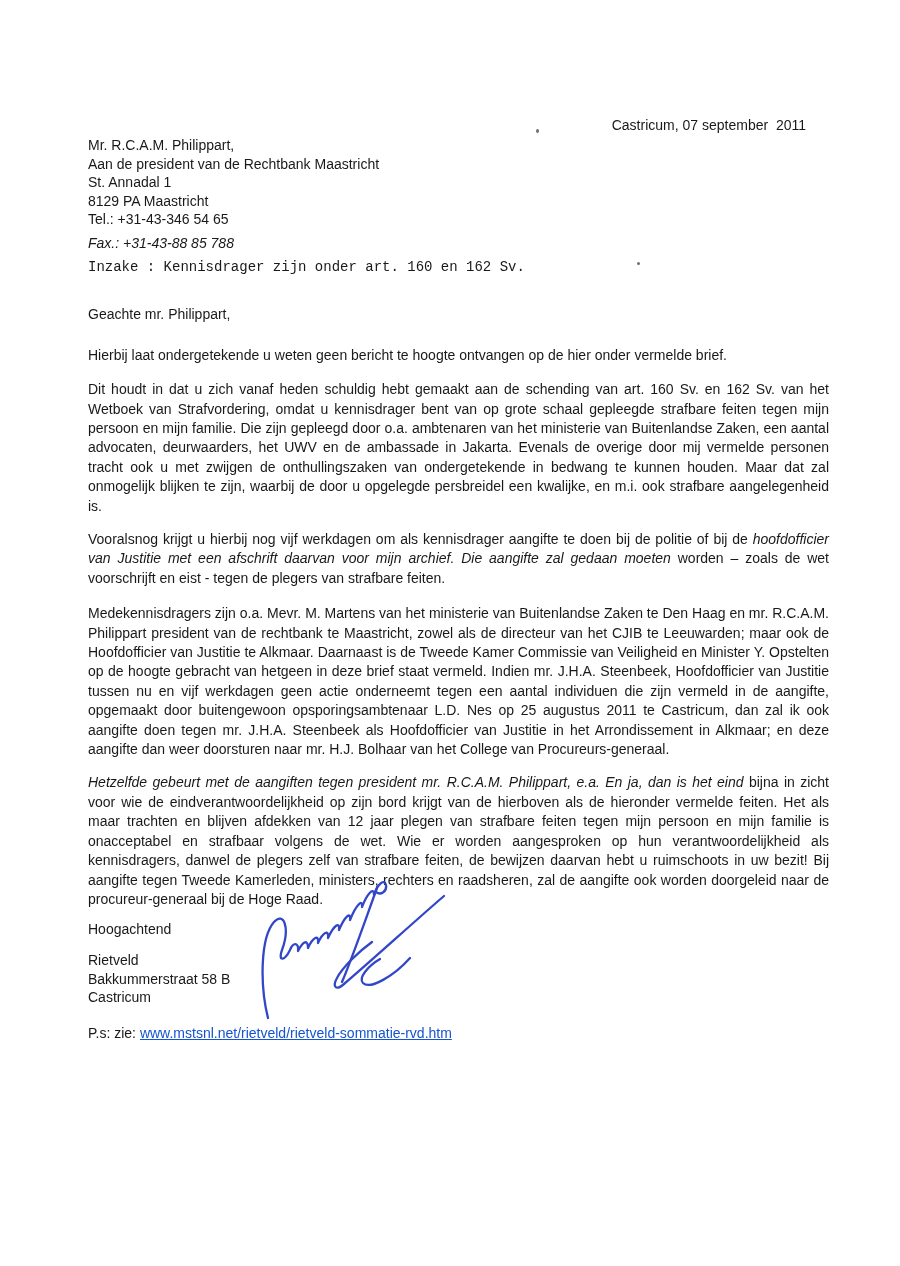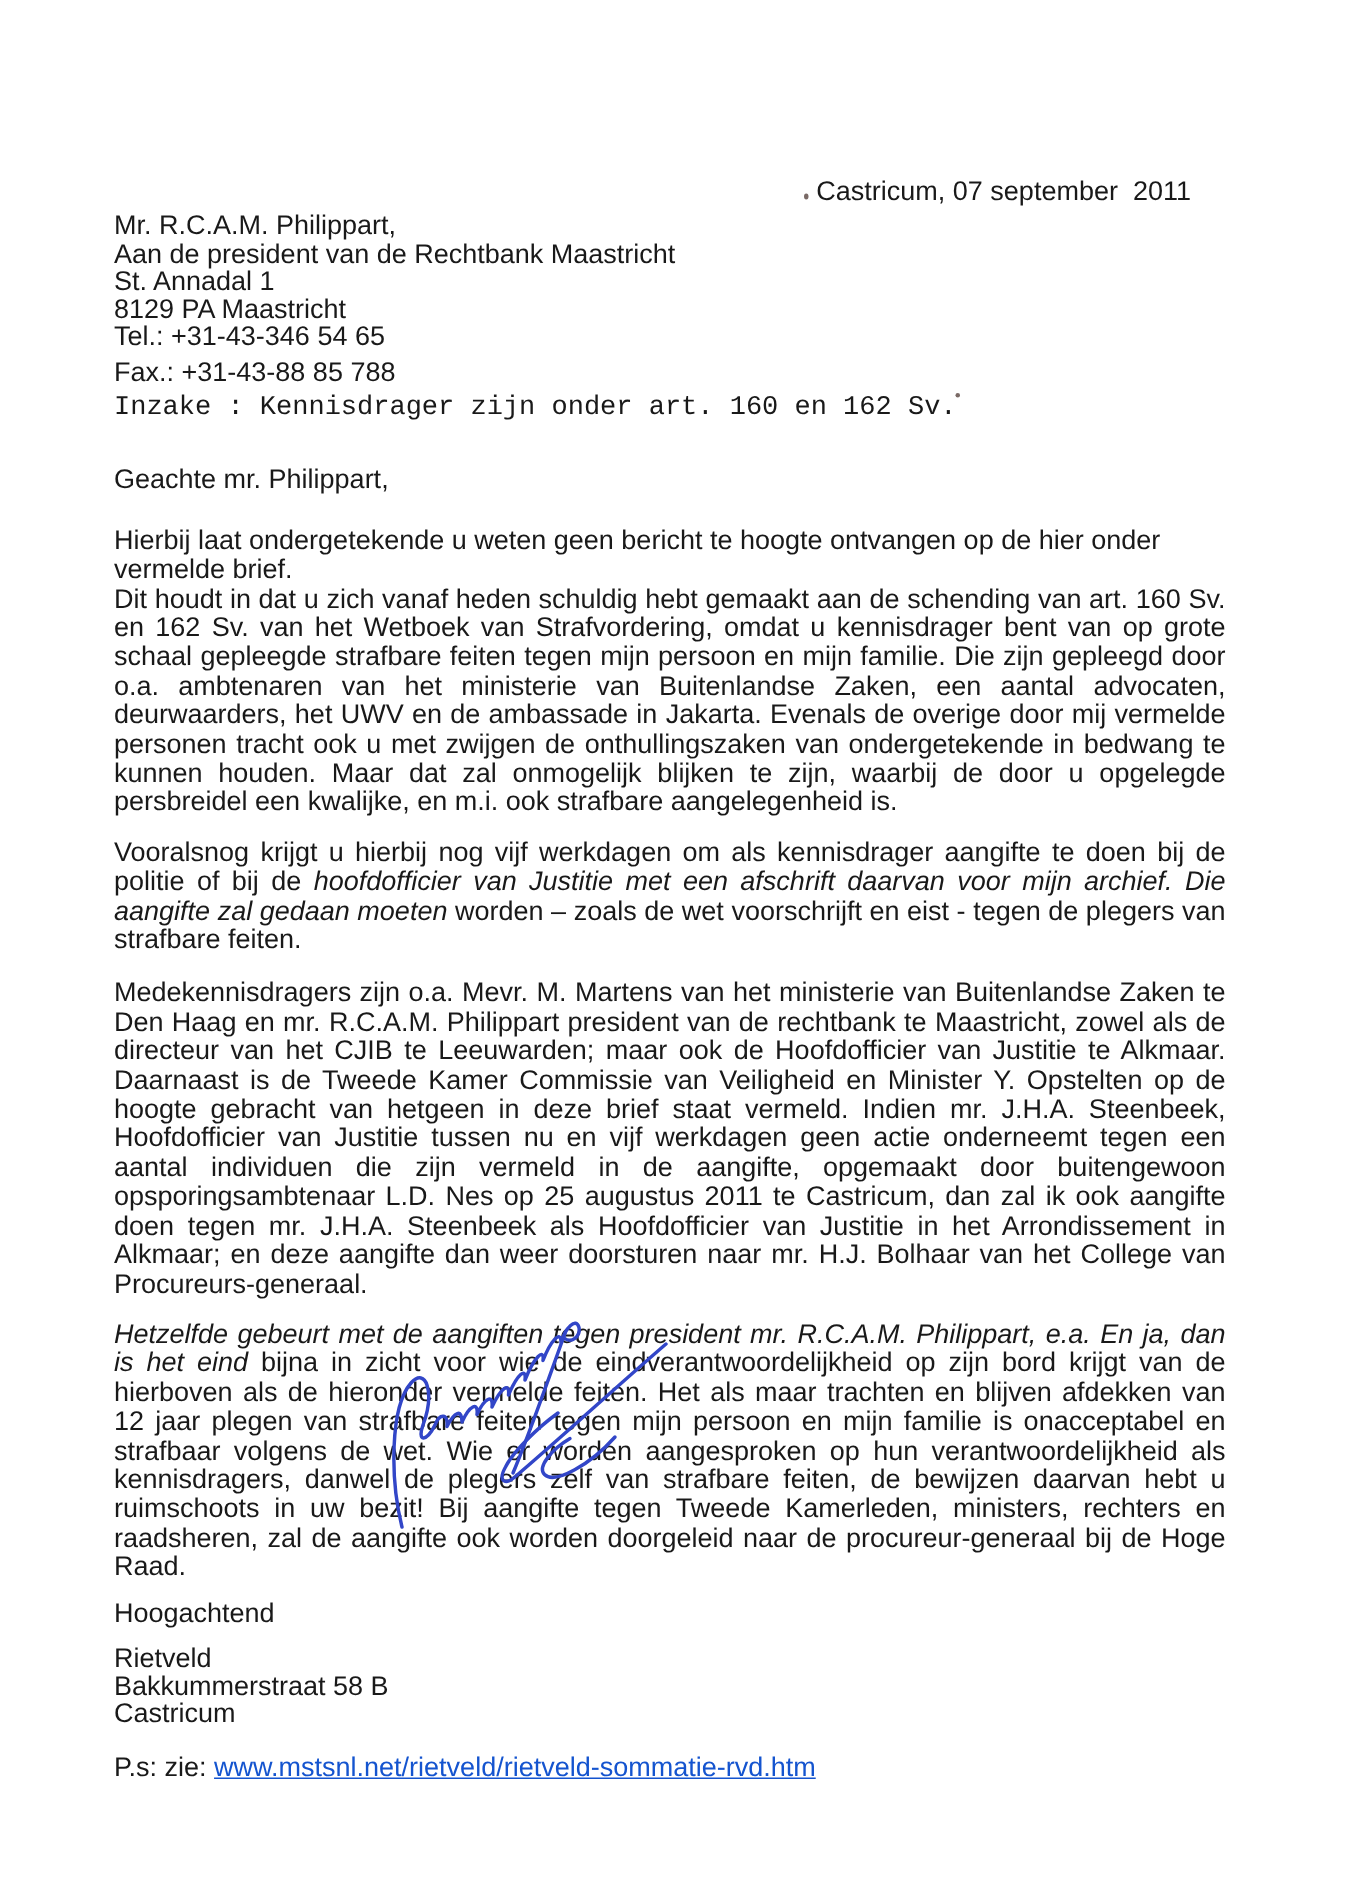--- a/index.html
+++ b/index.html
@@ -5,32 +5,32 @@
   html,body{margin:0;padding:0;background:#ffffff;}
   .page{
     position:relative;
     width:900px;height:1266px;
     background:#ffffff;
     font-family:"Liberation Sans","DejaVu Sans",sans-serif;
     color:#191919;
     overflow:hidden;
   }
   .content{
-    position:absolute;left:76px;top:0;width:741px;
-    font-size:18px;
+    position:absolute;left:88px;top:0;width:741px;
+    font-size:14px;
   }
   .date{margin-top:117px;text-align:right;padding-right:23px;white-space:pre;}
   .recipient{margin-top:3px;}
   .addr-line{line-height:18.6px;}
-  .fax{margin-top:5px;line-height:18.6px;}
+  .fax{margin-top:5px;line-height:18.6px;font-style:italic;}
   .subject{margin-top:5px;line-height:18.6px;font-family:Liberation Mono, monospace;}
   .salutation{margin-top:29px;line-height:18.6px;}
   .para{line-height:19.4px;text-align:justify;}
   .p1{margin-top:22px;text-align:left;}
-  .p2{}
+  .p2{margin-top:15px;}
   .p3{margin-top:14px;}
   .p4{margin-top:16px;}
   .p5{margin-top:14px;}
   .it{font-style:italic;}
   .closing{margin-top:11px;line-height:18.6px;}
   .sender{margin-top:12px;}
   .ps{margin-top:17px;line-height:18.6px;}
   .ps a{color:#1454cf;text-decoration:underline;cursor:pointer;}
   .signature{position:absolute;left:238px;top:858px;width:225px;height:170px;pointer-events:none;}
   .speck{position:absolute;background:#7a6a66;border-radius:50%;}

